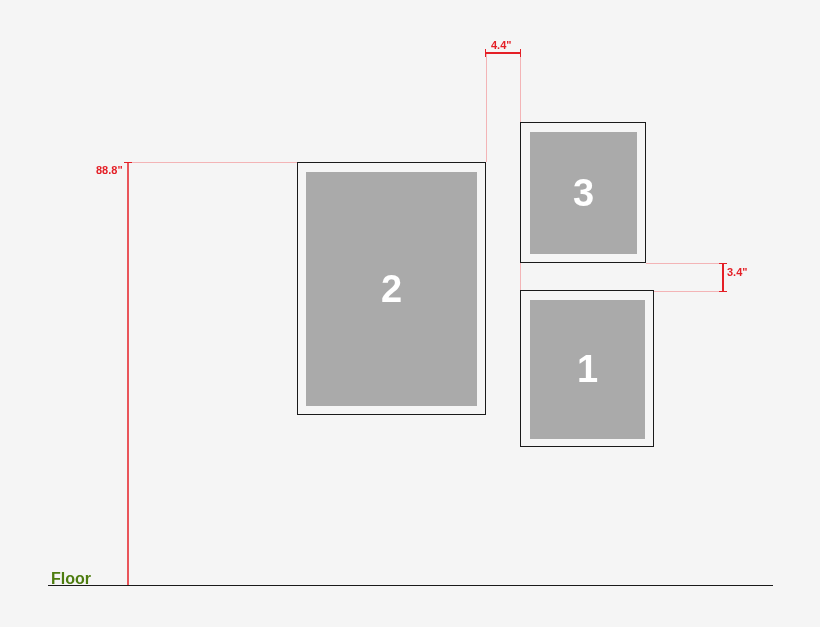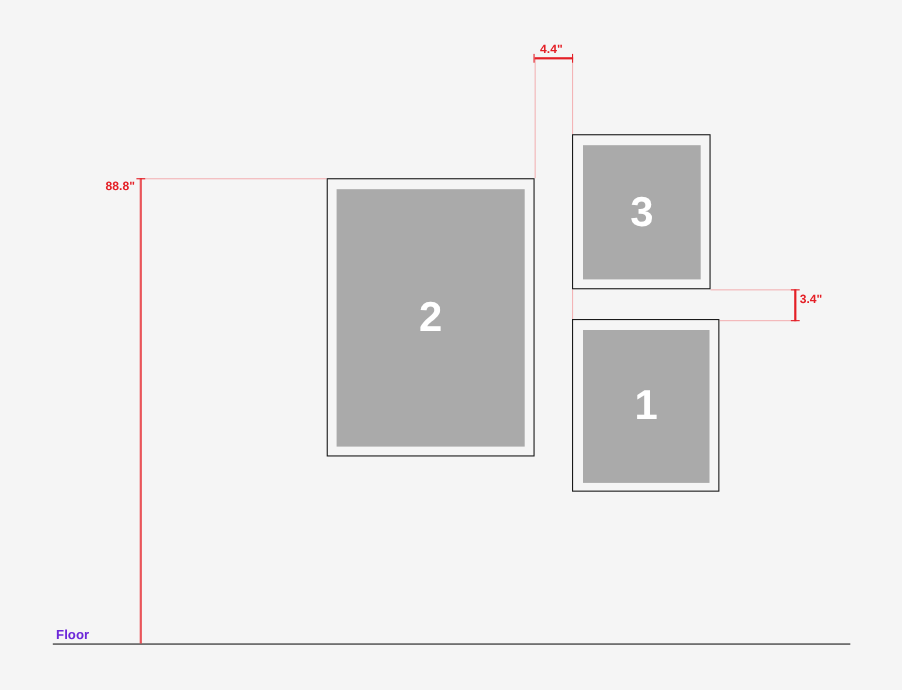--- a/index.html
+++ b/index.html
@@ -4,21 +4,21 @@
 <style>
   html, body { margin:0; padding:0; }
   body { width:820px; height:627px; background:#f5f5f5; position:relative; overflow:hidden; font-family:"Liberation Sans", sans-serif; }
   .abs { position:absolute; }
   .frame { position:absolute; background:#f5f5f5; border:1px solid #1a1a1a; box-sizing:border-box; }
   .mat { position:absolute; background:#aaaaaa; display:flex; align-items:center; justify-content:center; color:#ffffff; font-weight:bold; font-size:38px; }
   .red { background:#e41f26; }
   .pink { background:#f3b4b6; }
   .dim-label { position:absolute; color:#e41f26; font-weight:bold; font-size:11px; }
   .floor-line { position:absolute; background:#1a1a1a; }
-  .floor-label { position:absolute; color:#6d28d9; font-size:12px; font-weight:bold; }
+  .floor-label { position:absolute; color:#4d7c0f; font-size:16px; font-weight:bold; }
 </style>
 </head>
 <body>
 
 <div class="floor-line" style="left:48px; top:585px; width:725px; height:1px;"></div>
 <div class="floor-label" style="left:51px; top:570px;">Floor</div>
 
 <div class="abs pink" style="left:128px; top:162px; width:169px; height:1px;"></div>
 <div class="abs red" style="left:127px; top:162px; width:2px; height:423px; opacity:0.75;"></div>
 <div class="abs red" style="left:124px; top:162px; width:8px; height:1px;"></div>

